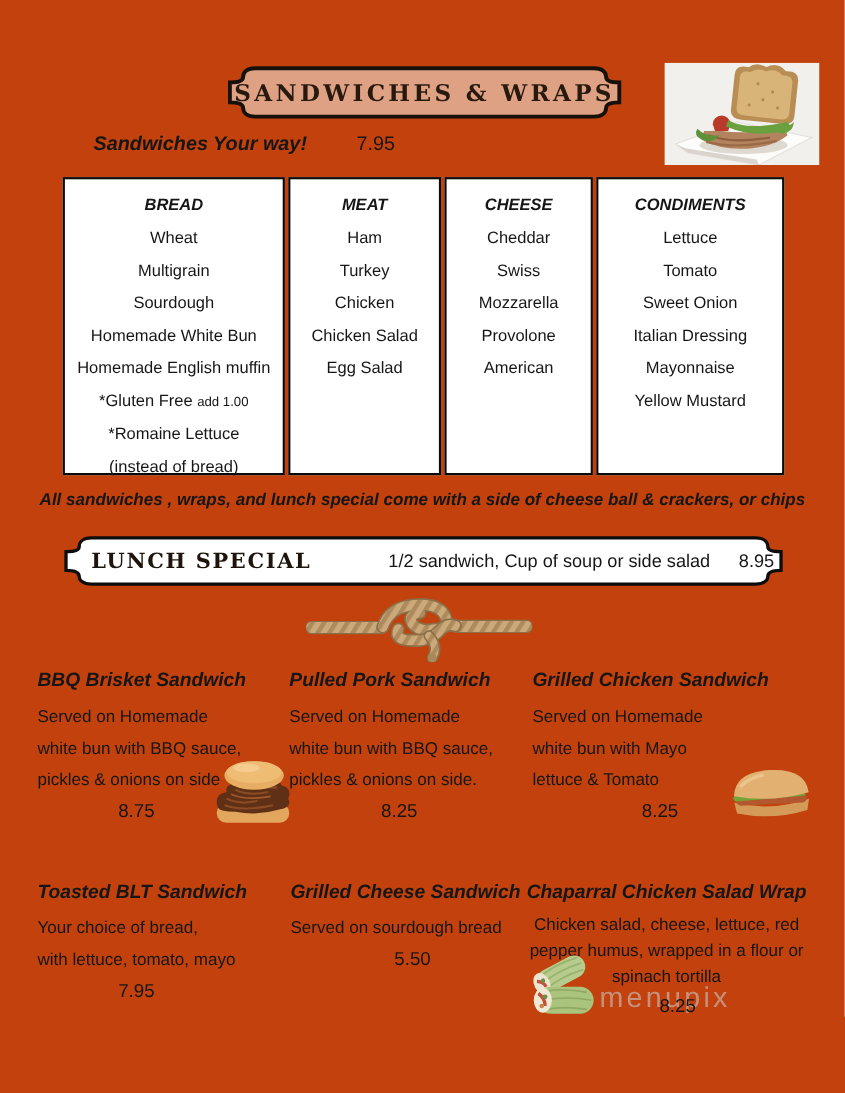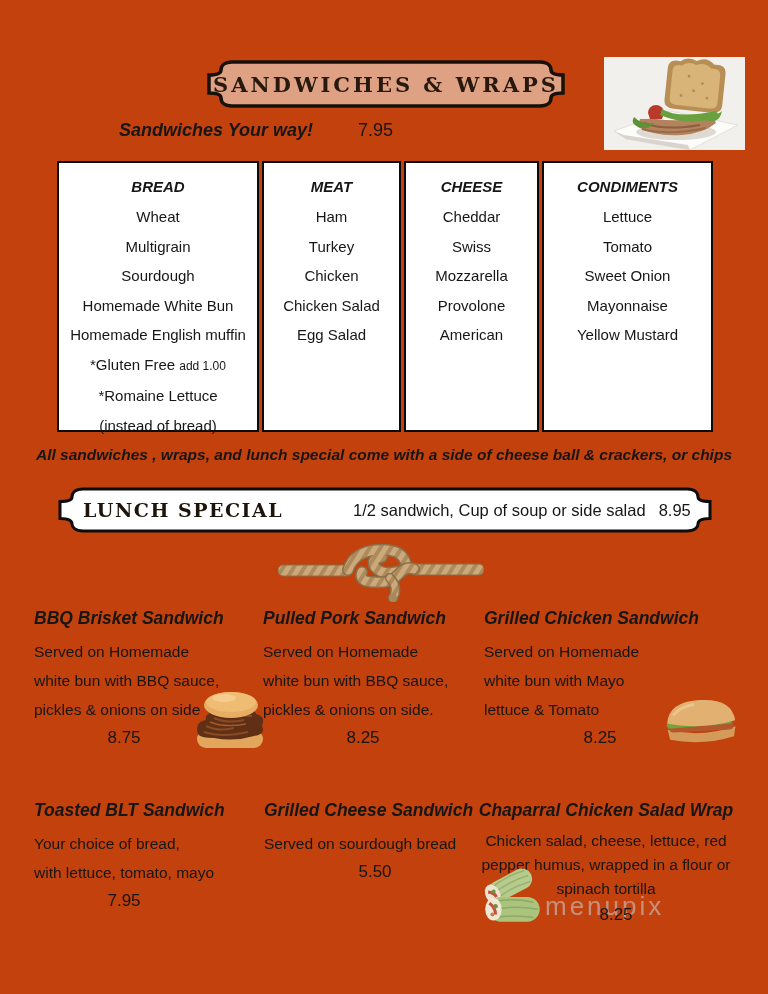--- a/index.html
+++ b/index.html
@@ -14,21 +14,21 @@
   .title-text {
     position:absolute; left:0; top:0; right:0; bottom:0;
     display:flex; align-items:center; justify-content:center;
     font-family:"DejaVu Serif","Liberation Serif",serif; font-weight:bold;
     font-size:21px; letter-spacing:3px; color:#27190d;
   }
   
   .header-photo { position:absolute; left:604px; top:57px; width:141px; height:93px; }
   .header-photo svg { width:100%; height:100%; display:block; }
   
-  .subheader { position:absolute; left:85px; top:120px; font-size:18px;margin-left:34px; }
+  .subheader { position:absolute; left:85px; top:120px; font-size:18px; }
   .sub-label { font-weight:bold; font-style:italic; }
   .sub-price { margin-left:40px; font-weight:normal; }
   
   .options-table { position:absolute; left:57px; top:161px; width:656px; height:271px; display:flex; gap:3px; }
   .opt-col { border:2px solid #0b0b0b; box-sizing:border-box; text-align:center; padding-top:9px; background:#fff; }
   .col-bread { flex:0 0 202px; }
   .col-meat { flex:0 0 139px; }
   .col-cheese { flex:0 0 135px; }
   .col-cond { flex:1 1 auto; }
   .opt-header { font-weight:bold; font-style:italic; font-size:15px; line-height:30px; }
@@ -41,21 +41,21 @@
   }
   
   .lunch-banner { position:absolute; left:57px; top:486px; width:656px; height:48px; }
   .lunch-banner svg { position:absolute; left:0; top:0; width:100%; height:100%; }
   .lunch-content { position:absolute; left:0; top:0; right:0; bottom:0; display:flex; align-items:center; }
   .lunch-title {
     font-family:"DejaVu Serif","Liberation Serif",serif; font-weight:bold;
     font-size:19px; letter-spacing:1.5px; margin-left:26px; color:#1d140b;
   }
   .lunch-desc { font-size:16.5px; margin-left:70px; }
-  .lunch-price { font-size:16.5px; margin-left:13px; }
+  .lunch-price { font-size:16.5px; margin-left:26px; }
   
   .rope { position:absolute; left:278px; top:538px; width:206px; height:64px; }
   .rope svg { width:100%; height:100%; display:block; }
   
   .watermark {
     position:absolute; left:545px; top:891px; font-size:26px; color:#c7c7c7;
     opacity:0.6; letter-spacing:3px;
   }
   
   .menu-item { position:absolute; width:228px; }
@@ -151,20 +151,21 @@
       <div class="opt-item">Swiss</div>
       <div class="opt-item">Mozzarella</div>
       <div class="opt-item">Provolone</div>
       <div class="opt-item">American</div>
     </div>
     <div class="opt-col col-cond">
       <div class="opt-header">CONDIMENTS</div>
       <div class="opt-item">Lettuce</div>
       <div class="opt-item">Tomato</div>
       <div class="opt-item">Sweet Onion</div>
+      <div class="opt-item">Italian Dressing</div>
       <div class="opt-item">Mayonnaise</div>
       <div class="opt-item">Yellow Mustard</div>
     </div>
   </div>
 
   <div class="note">All sandwiches , wraps, and lunch special come with a side of  cheese ball &amp; crackers, or chips</div>
 
   <div class="lunch-banner">
     <svg viewBox="0 0 656 48" preserveAspectRatio="none">
       <path d="M 26,3 H 630 C 638,3 641,7 641,11 C 641,14 645,15.5 653,15.5 V 32.5 C 645,32.5 641,34 641,38 C 641,41 638,45 630,45 H 26 C 18,45 15,41 15,38 C 15,34 11,32.5 3,32.5 V 15.5 C 11,15.5 15,14 15,11 C 15,7 18,3 26,3 Z" fill="#ffffff" stroke="#0d0d0d" stroke-width="3"></path>

